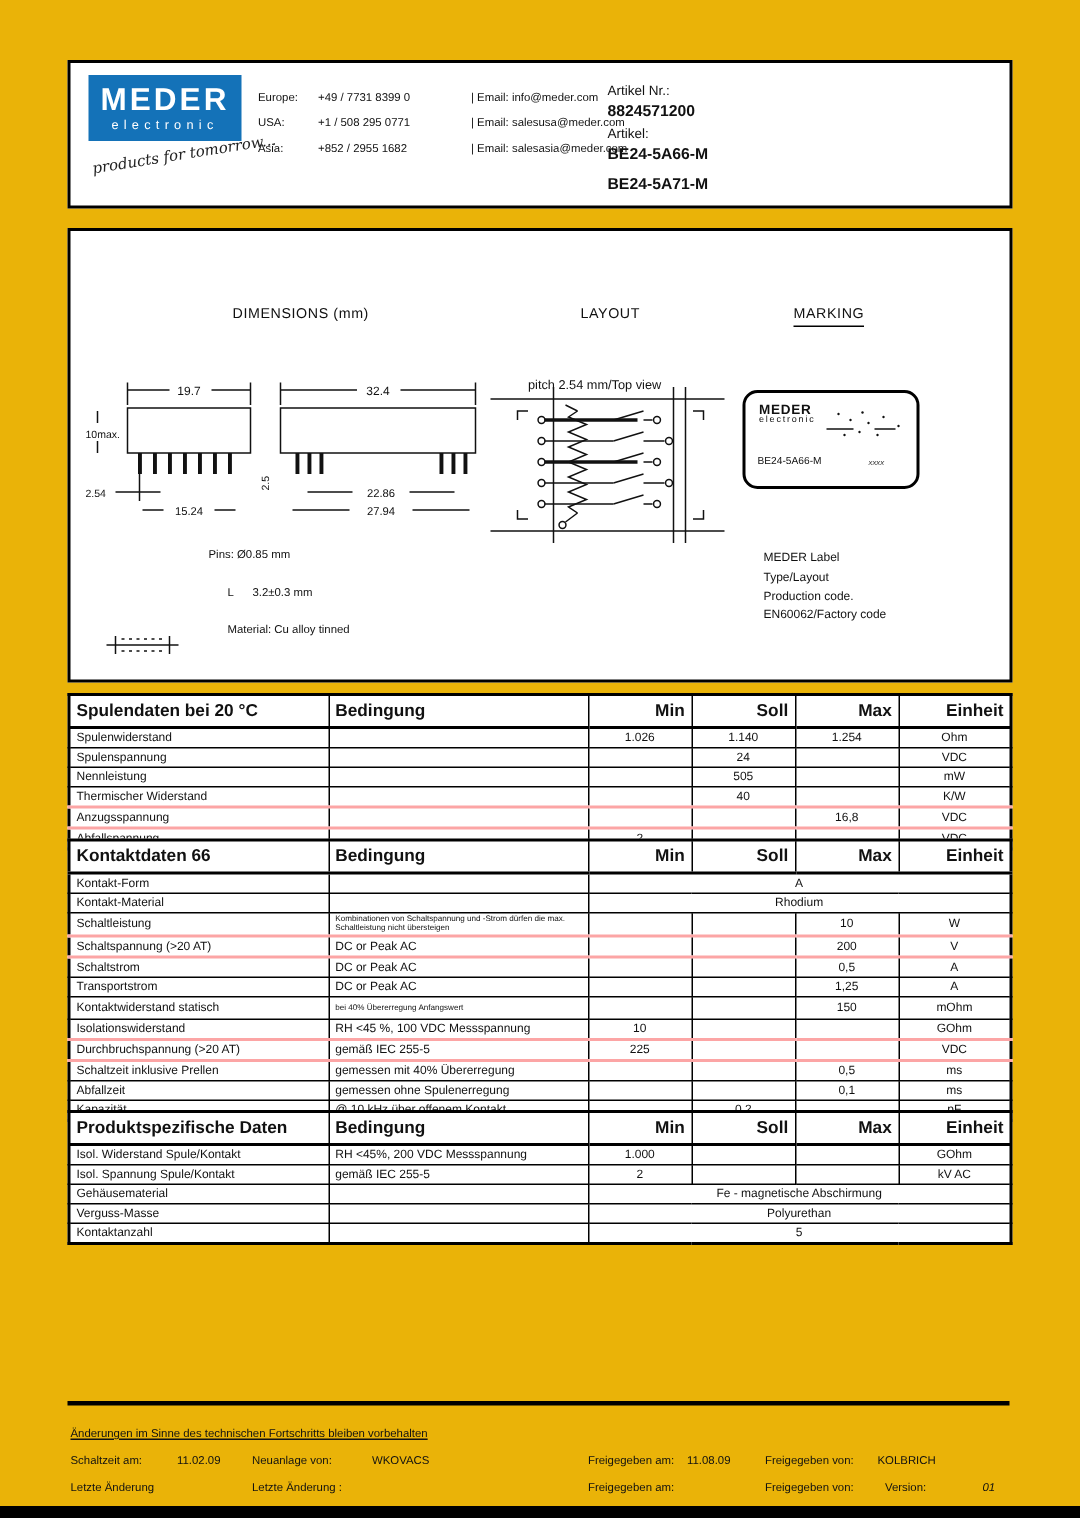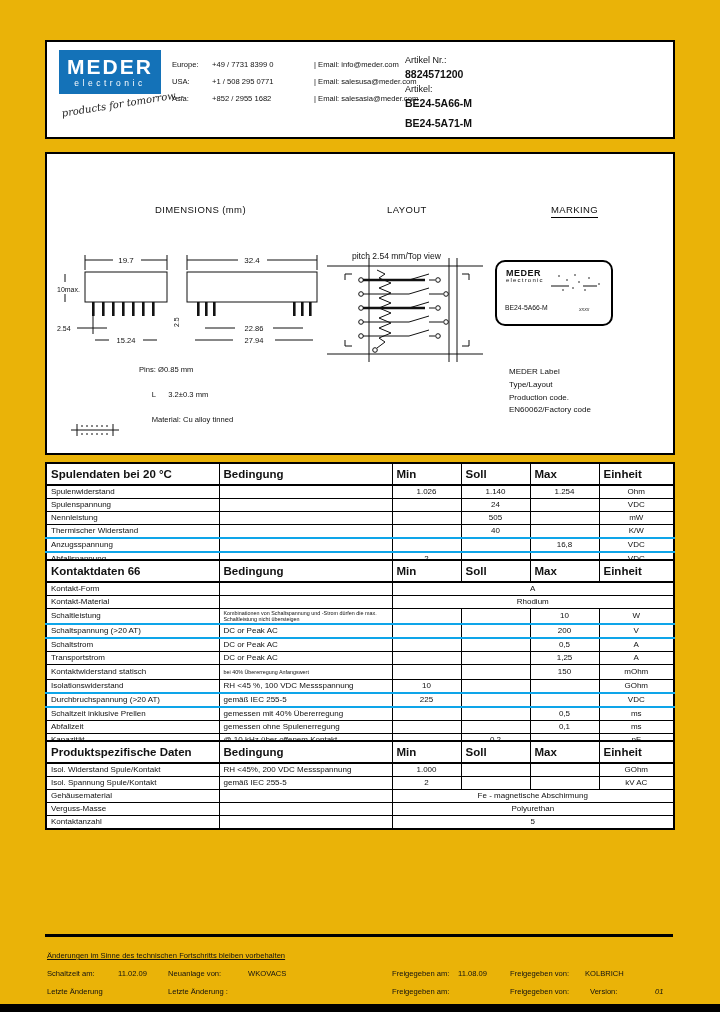--- a/index.html
+++ b/index.html
@@ -20,40 +20,40 @@
   .artikel .lbl{font-size:9px;margin-top:4px;}
   .artikel .val{font-size:10.5px;font-weight:bold;margin-top:3px;}
   .artikel .val2{margin-top:8px;}
 
   
   .drw{position:absolute;left:45px;top:152px;width:626px;height:299px;border:2px solid #000;background:#fff;}
   .drw-title{position:absolute;font-size:9.5px;letter-spacing:.4px;}
   .t-dim{left:108px;top:50px;}
   .t-layout{left:340px;top:50px;}
   .t-pitch{position:absolute;left:305px;top:68px;font-size:8.5px;margin-top:29px;}
-  .t-marking{left:504px;top:50px;border-bottom:1.5px solid #000;padding-bottom:2px;}
+  .t-marking{left:482px;top:50px;border-bottom:1.5px solid #000;padding-bottom:2px;}
   .dim-notes{position:absolute;left:92px;top:210px;font-size:7.6px;line-height:1.65;white-space:pre;}
   .mlabel{position:absolute;left:448px;top:106px;width:114px;height:62px;border:2px solid #000;border-radius:10px;}
   .mlabel .mbrand{position:absolute;left:9px;top:6px;font-size:9px;font-weight:bold;letter-spacing:.5px;}
   .mlabel .mbrand2{position:absolute;left:9px;top:15px;font-size:6px;letter-spacing:1.2px;}
   .mlabel .mtype{position:absolute;left:8px;top:42px;font-size:6.8px;}
   .mlabel .mcode{position:absolute;left:82px;top:44px;font-size:5.2px;font-style:italic;color:#333;}
   .mnotes{position:absolute;left:462px;top:212px;font-size:8px;line-height:1.6;}
   svg text{font-family:"Liberation Sans",sans-serif;fill:#111;}
 
   
   table.tbl{position:absolute;left:45px;width:630px;border-collapse:collapse;table-layout:fixed;
             border:2px solid #000;background:#fff;}
   .tbl th{border:1px solid #000;border-bottom:2px solid #000;font-size:11.5px;height:20px;
-          padding:0 4px;text-align:left;white-space:nowrap;overflow:hidden;}
+          padding:0 4px;text-align:right;white-space:nowrap;overflow:hidden;}
   .tbl th.h-title,.tbl th.h-cond{text-align:left;}
   .tbl td{border:1px solid #000;font-size:8px;height:12px;line-height:1.05;padding:0 4px;
           white-space:nowrap;overflow:hidden;}
   .tbl td.c-num,.tbl td.c-unit,.tbl td.c-span{text-align:center;}
-  .tbl tr.grp td{border-top:2px solid #0ea5e9;}
+  .tbl tr.grp td{border-top:2px solid #fca5a5;}
   .tbl td.small{font-size:5.4px;white-space:normal;line-height:1.15;padding:1px 4px;}
   #tbl-coil{top:462px;} #tbl-contact{top:559px;} #tbl-product{top:740px;}
 
   
   .foot-rule{position:absolute;left:45px;top:934px;width:628px;border-top:3px solid #000;}
   .notice{position:absolute;left:47px;top:951px;font-size:7.6px;text-decoration:underline;}
   .frow{position:absolute;left:0;width:720px;font-size:7.6px;}
   .frow span{position:absolute;white-space:nowrap;}
   .frow1{top:969px;} .frow2{top:987px;}
   .f-l1{left:47px;} .f-v1{left:118px;} .f-l2{left:168px;} .f-v2{left:248px;}

